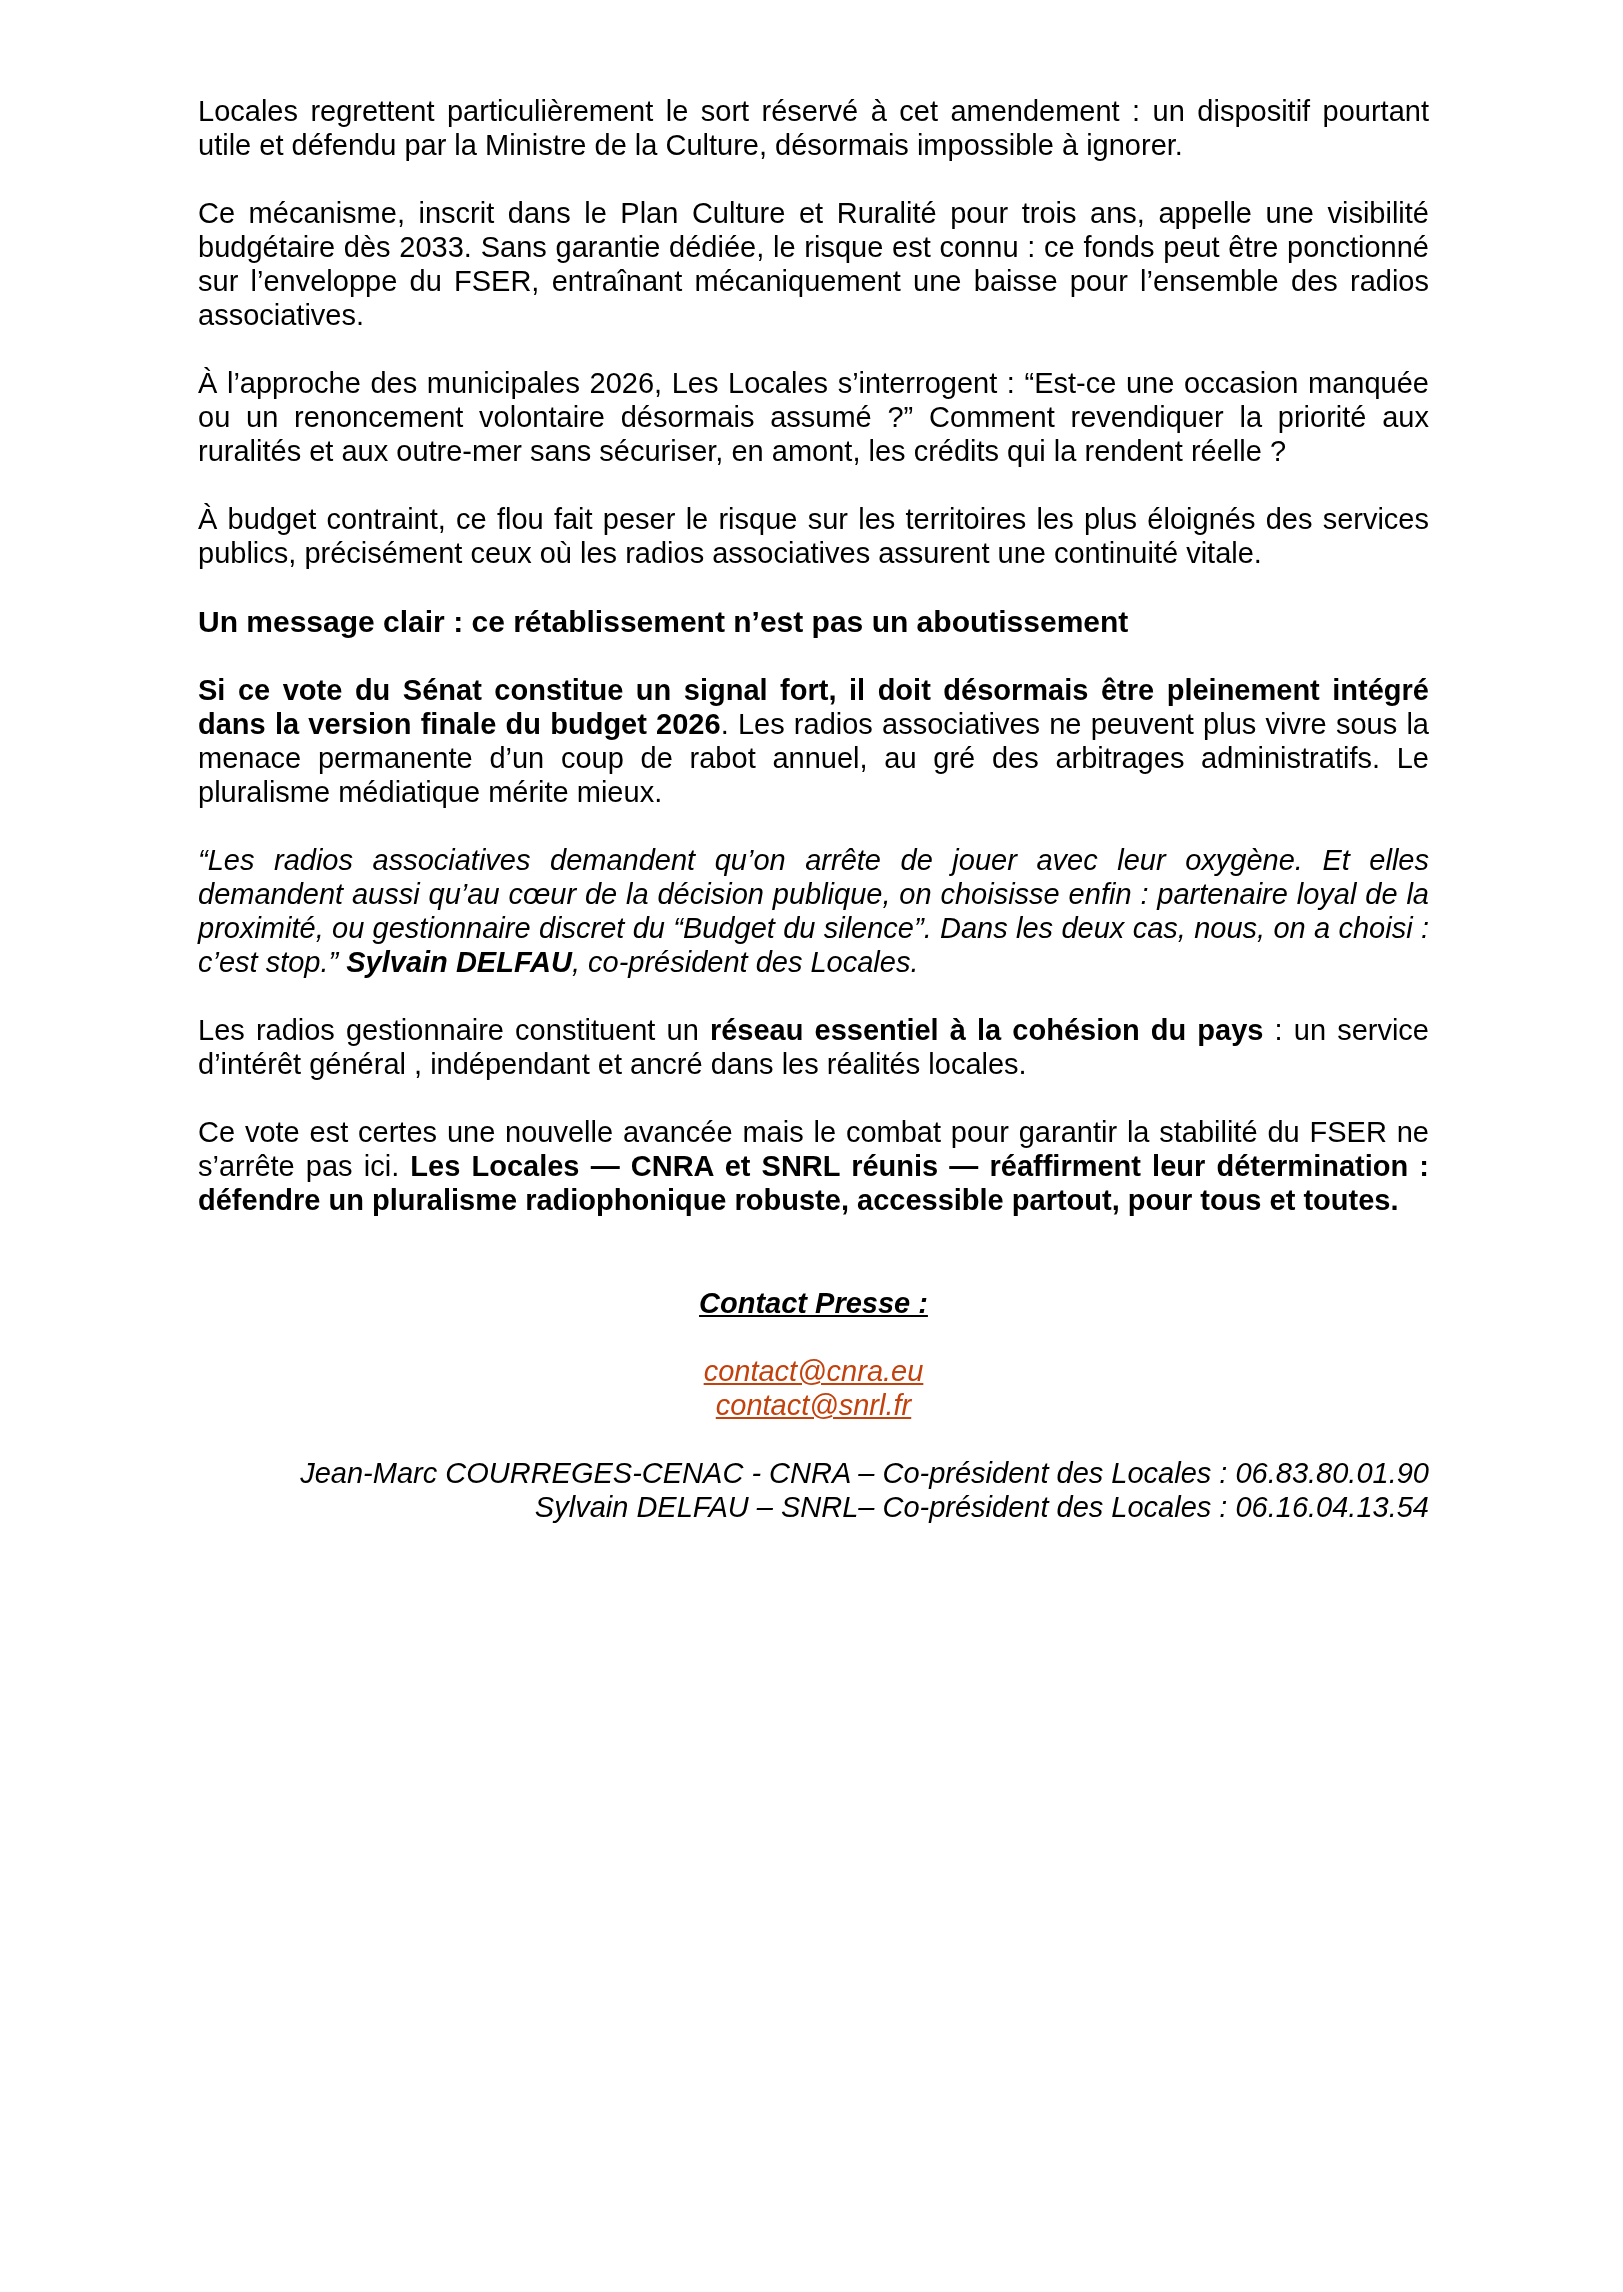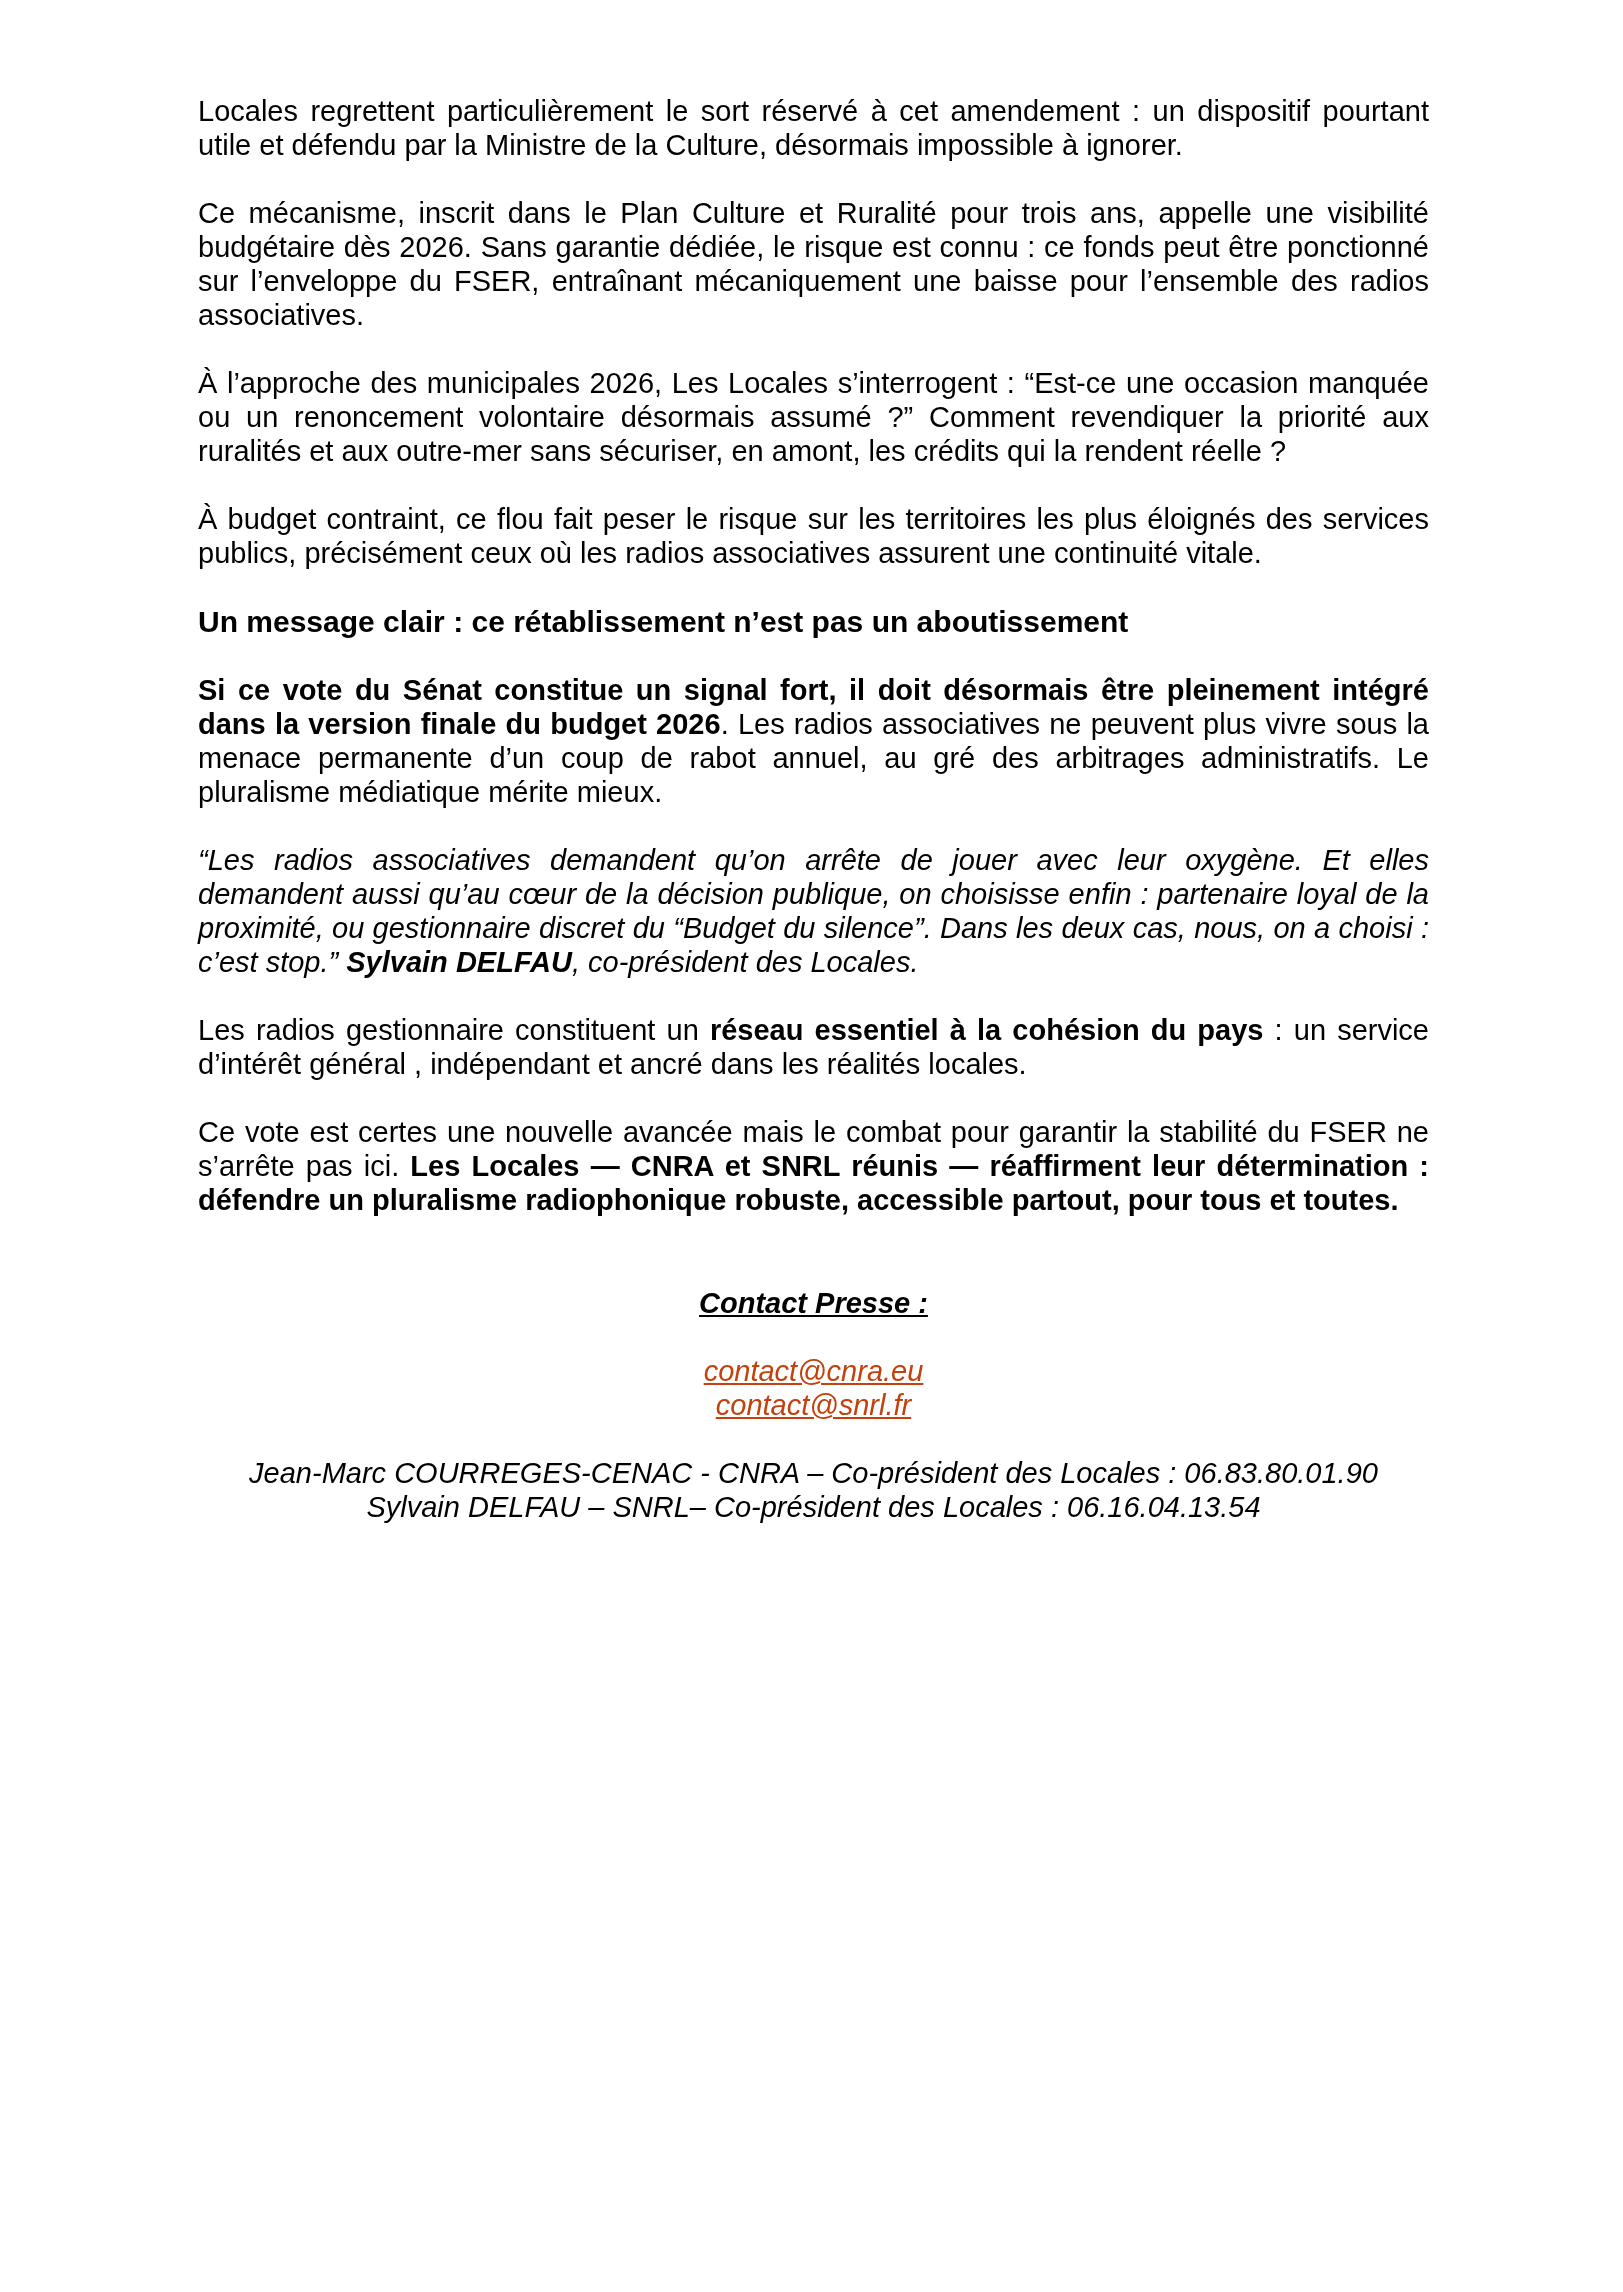--- a/index.html
+++ b/index.html
@@ -53,36 +53,36 @@
   .email-link {
     color: #c2410c;
     font-style: italic;
     text-decoration: underline;
     cursor: pointer;
   }
   .contact-line {
     margin: 0;
     font-size: 29px;
     line-height: 34px;
-    text-align: center;
+    text-align: right;
     font-style: italic;
   }
   .contact-line.first { margin-top: 34px; }
 </style>
 </head>
 <body>
 
 <div class="page">
 
   <p class="para">
     <span>Locales regrettent particulièrement le sort réservé à cet amendement : un dispositif pourtant utile et défendu par la Ministre de la Culture, désormais impossible à ignorer.</span>
   </p>
 
   <p class="para">
-    <span>Ce mécanisme, inscrit dans le Plan Culture et Ruralité pour trois ans, appelle une visibilité budgétaire dès 2026. Sans garantie dédiée, le risque est connu : ce fonds peut être ponctionné sur l’enveloppe du FSER, entraînant mécaniquement une baisse pour l’ensemble des radios associatives.</span>
+    <span>Ce mécanisme, inscrit dans le Plan Culture et Ruralité pour trois ans, appelle une visibilité budgétaire dès 2033. Sans garantie dédiée, le risque est connu : ce fonds peut être ponctionné sur l’enveloppe du FSER, entraînant mécaniquement une baisse pour l’ensemble des radios associatives.</span>
   </p>
 
   <p class="para">
     <span>À l’approche des municipales 2026, Les Locales s’interrogent : “Est-ce une occasion manquée ou un renoncement volontaire désormais assumé ?” Comment revendiquer la priorité aux ruralités et aux outre-mer sans sécuriser, en amont, les crédits qui la rendent réelle ?</span>
   </p>
 
   <p class="para">
     <span>À budget contraint, ce flou fait peser le risque sur les territoires les plus éloignés des services publics, précisément ceux où les radios associatives assurent une continuité vitale.</span>
   </p>
 

